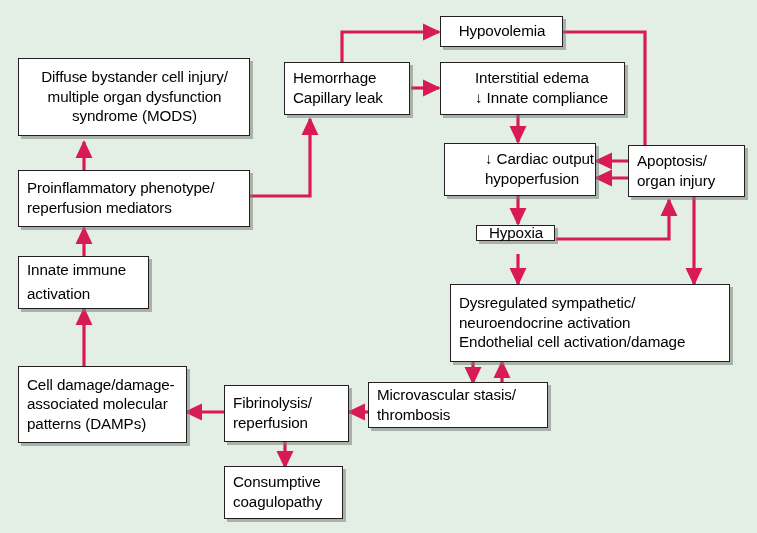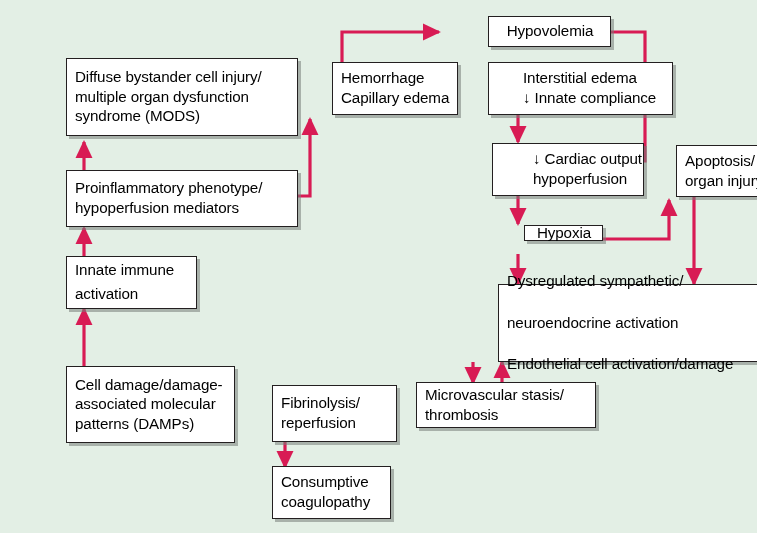--- a/index.html
+++ b/index.html
@@ -26,21 +26,20 @@
     position:absolute;
     box-sizing:border-box;
     background:#ffffff;
     border:1.5px solid #231f20;
     box-shadow:3px 3px 0 0 rgba(120,125,122,0.55);
     display:flex;
     flex-direction:column;
     justify-content:center;
     padding:3px 7px 4px 8px;
     z-index:5;
-    margin-left:48px;
   }
   .node .line{
     display:block;
     font-size:15.2px;
     line-height:19.6px;
     color:#000000;
     white-space:nowrap;
     letter-spacing:-0.1px;
   }
   .node.center .line{ text-align:center; }
@@ -89,29 +88,29 @@
       <path d="M411,88 L439,88"></path>
 
       <path d="M342,63 L342,32 L439,32"></path>
 
       <path d="M563,32 L645,32 L645,161 L596,161"></path>
 
       <path d="M250,196 L310,196 L310,119"></path>
     </g>
   </svg>
 
-  <div class="node" style="left:18px; top:58px; width:232px; height:78px;">
+  <div class="node" style="left:18px; top:58px; width:232px; height:78px;text-align:center;">
     <span class="line">Diffuse bystander cell injury/</span>
     <span class="line">multiple organ dysfunction</span>
     <span class="line">syndrome (MODS)</span>
   </div>
 
   <div class="node" style="left:18px; top:170px; width:232px; height:57px;">
     <span class="line">Proinflammatory phenotype/</span>
-    <span class="line">hypoperfusion mediators</span>
+    <span class="line">reperfusion mediators</span>
   </div>
 
   <div class="node" style="left:18px; top:256px; width:131px; height:53px;justify-content:space-between;">
     <span class="line">Innate immune</span>
     <span class="line">activation</span>
   </div>
 
   <div class="node" style="left:18px; top:366px; width:169px; height:77px;">
     <span class="line">Cell damage/damage-</span>
     <span class="line">associated molecular</span>
@@ -126,21 +125,21 @@
   <div class="node" style="left:224px; top:466px; width:119px; height:53px;">
     <span class="line">Consumptive</span>
     <span class="line">coagulopathy</span>
   </div>
 
   <div class="node" style="left:368px; top:382px; width:180px; height:46px;">
     <span class="line">Microvascular stasis/</span>
     <span class="line">thrombosis</span>
   </div>
 
-  <div class="node" style="left:450px; top:284px; width:280px; height:78px;gap:22px;">
+  <div class="node" style="left:450px; top:284px; width:280px; height:78px;">
     <span class="line">Dysregulated sympathetic/</span>
     <span class="line">neuroendocrine activation</span>
     <span class="line">Endothelial cell activation/damage</span>
   </div>
 
   <div class="node center" style="left:476px; top:225px; width:79px; height:16px;">
     <span class="line">Hypoxia</span>
   </div>
 
   <div class="node" style="left:444px; top:143px; width:152px; height:53px;padding-left:40px;">
@@ -153,20 +152,20 @@
     <span class="line">organ injury</span>
   </div>
 
   <div class="node" style="left:440px; top:62px; width:185px; height:53px;padding-left:34px;">
     <span class="line">Interstitial edema</span>
     <span class="line">↓ Innate compliance</span>
   </div>
 
   <div class="node" style="left:284px; top:62px; width:126px; height:53px;">
     <span class="line">Hemorrhage</span>
-    <span class="line">Capillary edema</span>
+    <span class="line">Capillary leak</span>
   </div>
 
   <div class="node center" style="left:440px; top:16px; width:123px; height:31px;">
     <span class="line">Hypovolemia</span>
   </div>
 
 </div>
 
 </body></html>

